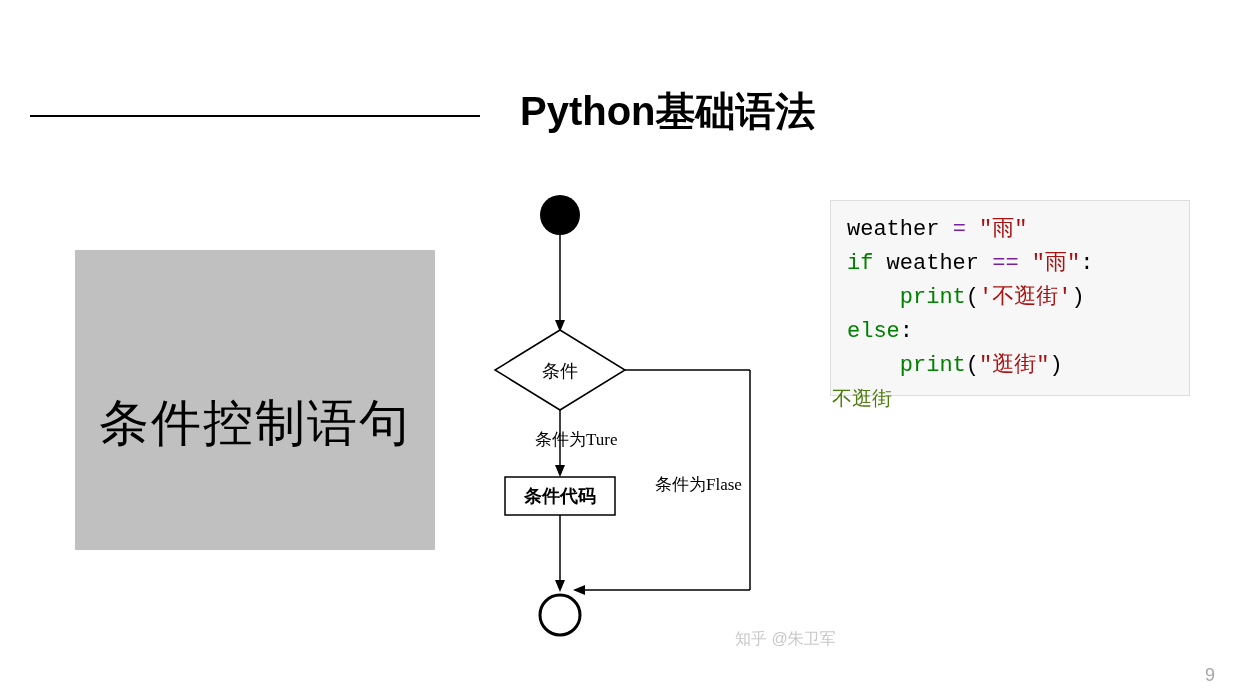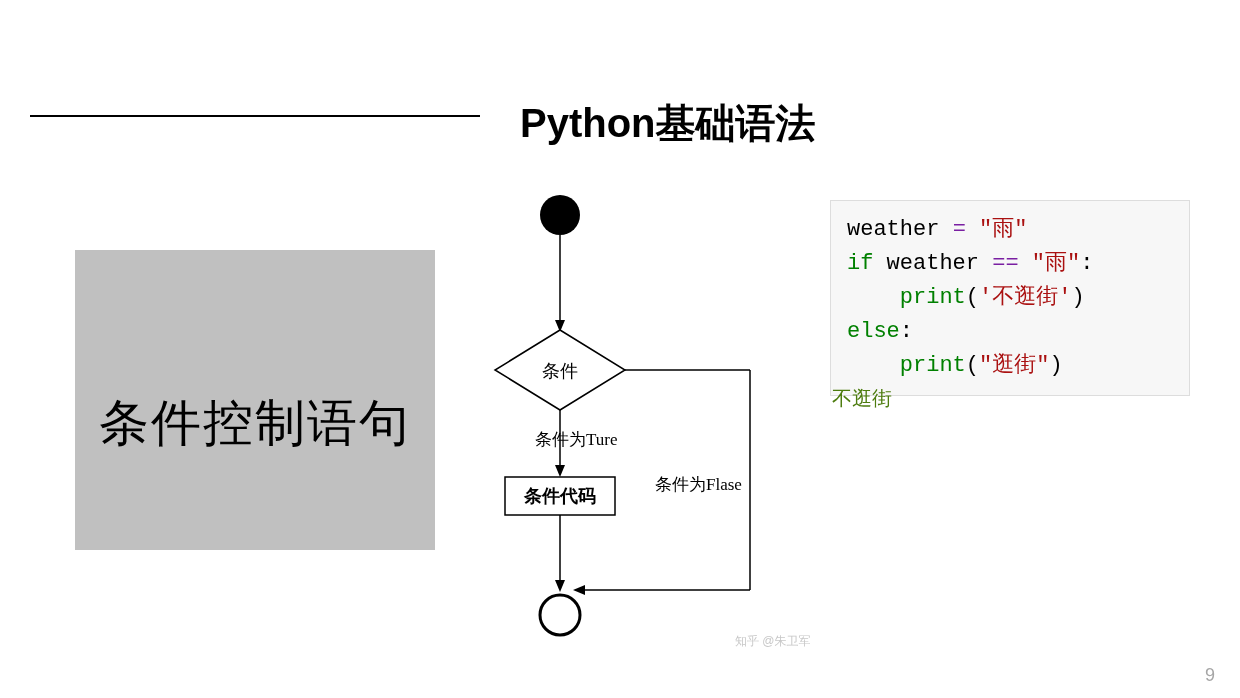--- a/index.html
+++ b/index.html
@@ -14,21 +14,21 @@
     .header-line {
       position: absolute;
       top: 115px;
       left: 30px;
       width: 450px;
       height: 2px;
       background: #000;
     }
     .header-title {
       position: absolute;
-      top: 96px;
+      top: 84px;
       left: 520px;
       font-size: 40px;
       font-weight: 700;
       color: #000;
     }
     .subtitle-box {
       position: absolute;
       top: 250px;
       left: 75px;
       width: 360px;
@@ -79,21 +79,21 @@
       position: absolute;
       bottom: 12px;
       right: 25px;
       font-size: 18px;
       color: #a6a6a6;
     }
     .watermark {
       position: absolute;
       bottom: 48px;
       left: 735px;
-      font-size: 12px;
+      font-size: 16px;
       color: #c8c8c8;
     }
   </style>
 </head>
 <body>
 
 <div class="header-line"></div>
 <div class="header-title">Python基础语法</div>
 
 <div class="subtitle-box">

